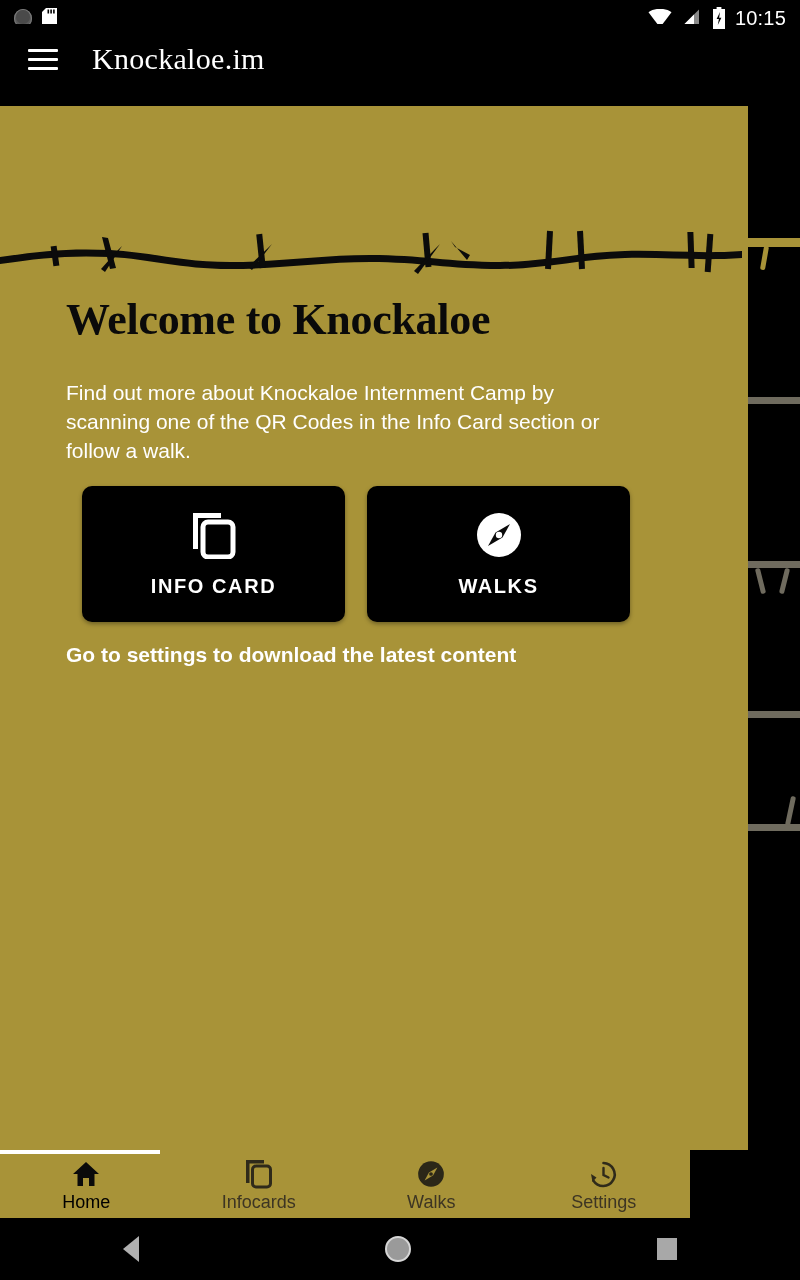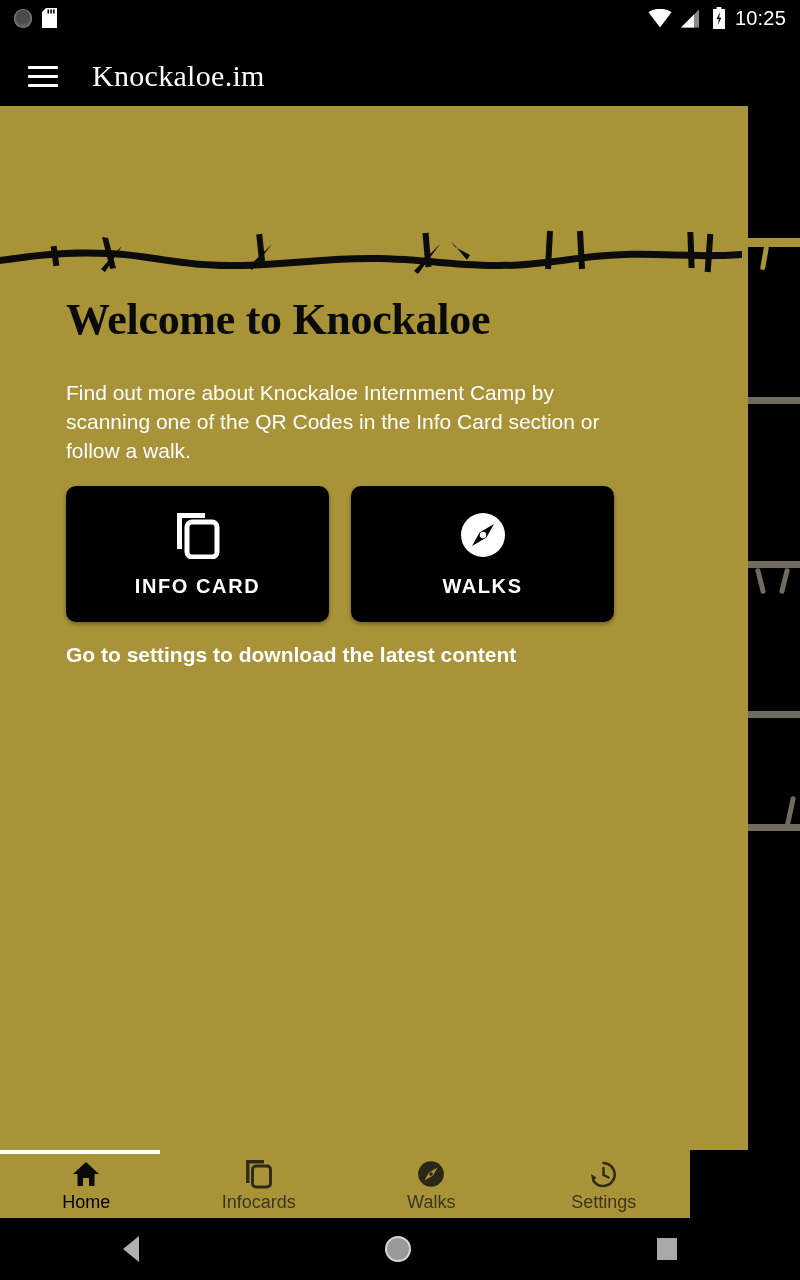--- a/index.html
+++ b/index.html
@@ -36,21 +36,21 @@
   }
   .ic-dot::after{
     content:""; position:absolute; left:2px; top:1px;
     width:14px;height:14px;border-radius:50%;
     background:#4a4a4a;
   }
   .ic-sd { width: 15px; height: 20px; position: relative; }
 
   
   .appbar {
-    position: absolute; top: 41px; left: 0;
+    position: absolute; top: 24px; left: 0;
     width: 704px; height: 70px;
     background: #000;
     display: flex; align-items: center;
   }
   .hamburger {
     width: 58px; margin-left: 14px;
     display: flex; flex-direction: column; gap: 6px; align-items: center;
     cursor: pointer;
   }
   .hamburger span {
@@ -113,21 +113,21 @@
   }
   .blurb {
     position: absolute; top: 272px; left: 66px;
     width: 545px;
     font-size: 21px; line-height: 29px; color: #ffffff;
     font-family: "Liberation Sans", sans-serif;
   }
 
   
   .actions {
-    position: absolute; top: 380px; left: 66px;
+    position: absolute; top: 380px; left: 82px;
     display: flex; gap: 22px;
   }
   .action-btn {
     width: 263px; height: 136px;
     background: #000; border-radius: 10px;
     display: flex; flex-direction: column;
     align-items: center; justify-content: center;
     gap: 16px; cursor: pointer;
     box-shadow: 0 2px 4px rgba(0,0,0,.35);
   }
@@ -197,21 +197,21 @@
         <path d="M12 18.5 L23.5 3.2 C20.3 0.9 16.3 -0.2 12 -0.2 C7.7 -0.2 3.7 0.9 0.5 3.2 Z" fill="#ffffff"></path>
       </svg>
       <svg width="22" height="19" viewBox="0 0 22 19">
         <path d="M0 18.5 L18 0.5 L18 18.5 Z" fill="#8a8a8a"></path>
         <path d="M0 18.5 L13 5.5 L13 18.5 Z" fill="#ffffff"></path>
       </svg>
       <svg width="14" height="22" viewBox="0 0 14 22">
         <path d="M4.6 0 L9.4 0 L9.4 2 L13 2 L13 22 L1 22 L1 2 L4.6 2 Z" fill="#ffffff"></path>
         <path d="M8 5 L4.6 12 L6.9 12 L5.8 18 L9.4 10.8 L7.1 10.8 Z" fill="#000000"></path>
       </svg>
-      <div class="sb-clock">10:25</div>
+      <div class="sb-clock">10:15</div>
     </div>
   </div>
 
   <div class="appbar">
     <div class="hamburger">
       <span></span>
         <span></span>
         <span></span>
     </div>
     <div class="app-title">Knockaloe.im</div>

